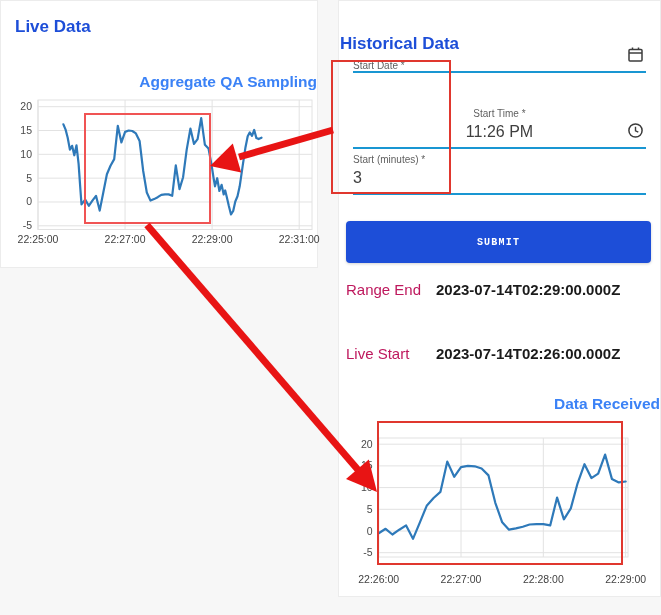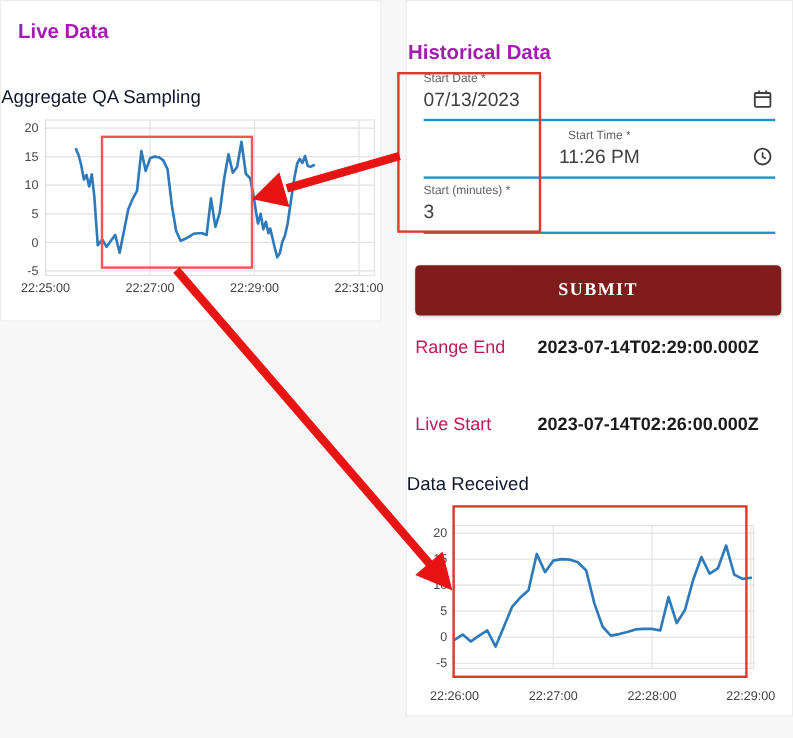--- a/index.html
+++ b/index.html
@@ -3,51 +3,51 @@
 <meta charset="utf-8">
 <style>
   html,body{margin:0;padding:0;}
   body{width:661px;height:615px;background:#f7f7f7;font-family:"Liberation Sans",sans-serif;overflow:hidden;}
   #app{position:relative;width:661px;height:615px;}
 
   .card{position:absolute;background:#ffffff;border:1px solid #ececec;box-sizing:border-box;}
   #left-card{left:0;top:0;width:318px;height:268px;}
   #right-card{left:338px;top:0;width:323px;height:597px;}
 
-  .panel-heading{position:absolute;font-size:17px;font-weight:700;color:#a21caf;}
+  .panel-heading{position:absolute;font-size:17px;font-weight:700;color:#1d4ed8;}
   #live-heading{left:14px;top:16px;}
   #hist-heading{left:1px;top:16px;margin-top:17px;}
 
-  .chart-title{position:absolute;width:100%;text-align:left;font-size:15.5px;font-weight:400;color:#0f172a;}
+  .chart-title{position:absolute;width:100%;text-align:right;font-size:15.5px;font-weight:700;color:#3b82f6;}
   #live-title{left:0;top:72px;}
   #dr-title{left:0;top:394px;}
 
   svg.chart{position:absolute;overflow:visible;}
   #chart-live{left:0;top:90px;}
   #chart-dr{left:0;top:415px;}
 
   
   .field{position:absolute;left:14px;width:293px;border-bottom:2px solid #1996d2;box-sizing:border-box;}
   .field .flabel{display:block;font-size:10px;color:#5f5f5f;padding-top:3px;}
   .field .fvalue{display:block;font-size:16px;color:#3f3f3f;margin-top:4px;margin-bottom:6px;}
   .field .ficon{position:absolute;right:2px;bottom:8px;width:17px;height:17px;cursor:pointer;}
   #field-date{top:56px;}
   #field-time{top:104px;text-align:center;}
   #field-window{top:150px;}
 
-  #submit-btn{position:absolute;left:7px;top:220px;width:305px;height:42px;background:#7f1d1d;
-    border:none;border-radius:4px;color:#ffffff;font-family:Liberation Serif, serif;
-    font-size:15px;font-weight:700;letter-spacing:1.2px;cursor:pointer;
+  #submit-btn{position:absolute;left:7px;top:220px;width:305px;height:42px;background:#1d4ed8;
+    border:none;border-radius:4px;color:#ffffff;font-family:Liberation Mono, monospace;
+    font-size:10px;font-weight:700;letter-spacing:1.2px;cursor:pointer;
     box-shadow:0 1px 3px rgba(0,0,0,0.18);}
 
   .result-row{position:absolute;left:7px;display:flex;align-items:baseline;font-size:15px;}
   #row-range-end{top:280px;}
   #row-range-start{top:344px;}
   .result-label{color:#be185d;min-width:90px;}
-  .result-value{color:#1b1b1b;font-weight:700;margin-left:12px;}
+  .result-value{color:#1b1b1b;font-weight:700;}
 
   
   .anno-box{position:absolute;box-sizing:border-box;pointer-events:none;}
   #box-live{left:84px;top:113px;width:127px;height:111px;border:2px solid #f05454;z-index:30;}
   #box-form{left:331px;top:60px;width:120px;height:134px;border:2px solid #e0372e;z-index:30;}
   #box-dr{left:377px;top:421px;width:246px;height:144px;border:2px solid #e0372e;z-index:30;}
   #arrow-layer{position:absolute;left:0;top:0;z-index:40;pointer-events:none;}
 </style>
 </head>
 <body>
@@ -81,21 +81,20 @@
         <text x="298.18" y="152" text-anchor="middle" fill="#424242" font-size="10.5">22:31:00</text>
         <polyline points="62.4,33.3 64.6,38.6 66.7,46.7 68.9,58.6 71.1,54.8 73.3,64.3 75.5,54.3 77.6,72.9 79.1,94.3 80.5,113.4 84.2,108.6 87.8,114.8 91.4,109.6 95.0,104.8 98.7,119.6 102.3,101.5 105.9,83.3 109.5,74.8 113.2,68.1 116.8,34.8 120.4,51.4 124.1,40.9 127.7,39.5 131.3,40.0 134.9,42.4 138.6,50.0 142.2,80.0 145.8,101.5 149.5,109.6 153.1,108.1 156.7,106.2 160.3,103.8 164.0,103.4 167.6,103.4 171.2,104.8 174.8,74.3 178.5,98.1 182.1,86.2 185.7,58.6 189.4,37.6 193.0,52.9 196.6,48.1 200.2,27.1 203.9,53.8 207.5,57.6 210.4,72.9 212.6,87.2 214.0,95.3 216.2,87.2 218.4,100.0 220.6,93.8 222.7,103.4 224.2,99.5 225.6,105.3 227.8,114.8 230.0,123.4 232.2,120.0 234.3,110.5 236.5,105.3 238.7,95.3 241.6,75.3 244.5,56.2 246.7,45.2 248.8,41.4 251.0,44.8 253.2,39.0 255.4,47.1 257.6,48.1 260.5,46.7" fill="none" stroke="#2e79b9" stroke-width="2.2" stroke-linejoin="round" stroke-linecap="round"></polyline>
       </svg>
   </div>
 
   <div id="right-card" class="card">
     <div id="hist-heading" class="panel-heading">Historical Data</div>
 
     <div id="field-date" class="field">
       <span class="flabel"><span>Start Date</span> <span>*</span></span>
-      <span class="fvalue">07/13/2023</span>
       <span class="ficon">
         <svg width="17" height="17" viewBox="0 0 17 17">
           <rect x="2" y="3.5" width="13" height="11.5" rx="1" fill="none" stroke="#3c3c3c" stroke-width="1.5"></rect>
           <line x1="2" y1="7" x2="15" y2="7" stroke="#3c3c3c" stroke-width="1.5"></line>
           <line x1="5.5" y1="1.5" x2="5.5" y2="4" stroke="#3c3c3c" stroke-width="1.5"></line>
           <line x1="11.5" y1="1.5" x2="11.5" y2="4" stroke="#3c3c3c" stroke-width="1.5"></line>
         </svg>
       </span>
     </div>
 

